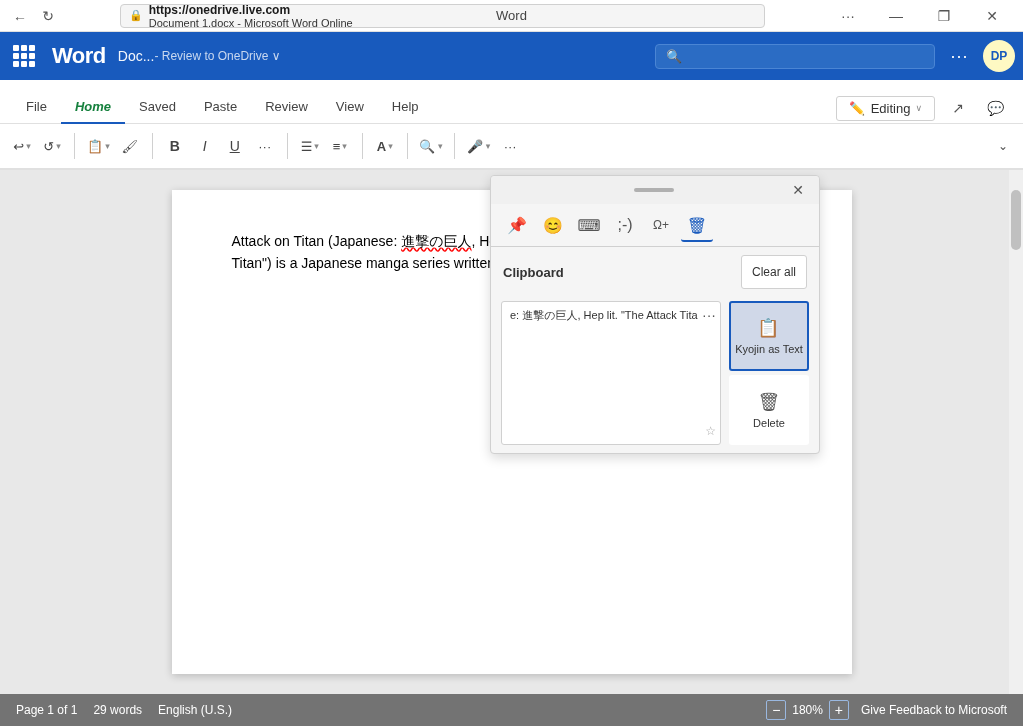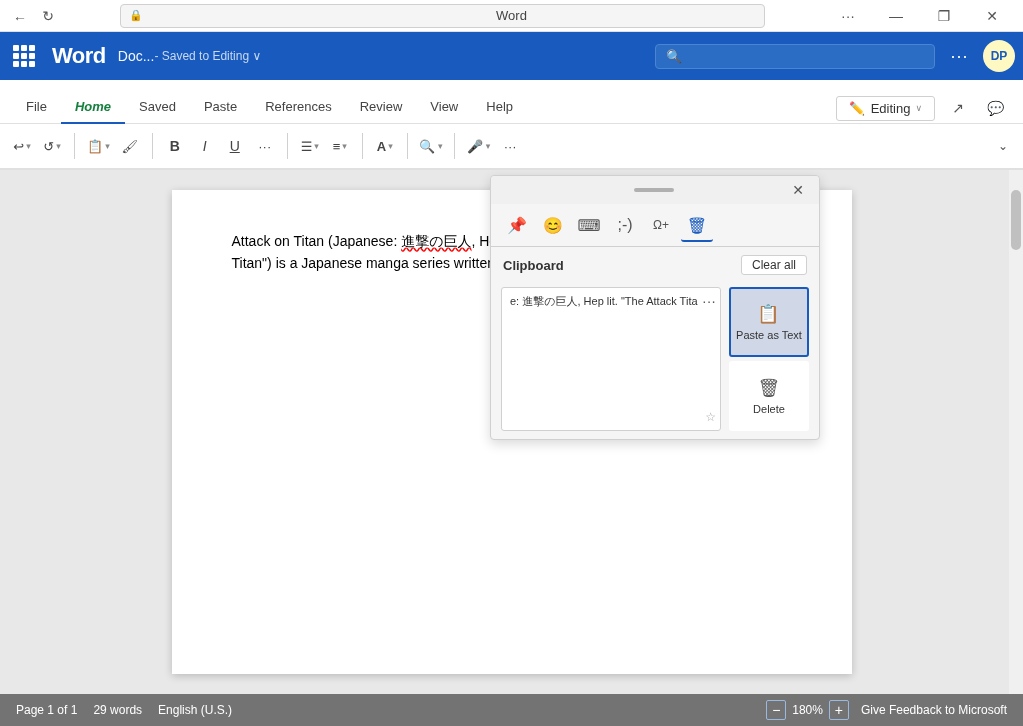--- a/index.html
+++ b/index.html
@@ -248,21 +248,21 @@
       border-radius: 3px; font-size: 16px; color: #555;
       border-bottom: 2px solid transparent;
     }
     .popup-icon-btn.active { border-bottom: 2px solid #185abd; color: #185abd; }
     .popup-header {
       display: flex; align-items: center; justify-content: space-between;
       padding: 8px 12px 4px;
     }
     .popup-title { font-size: 13px; font-weight: 600; color: #333; }
     .clear-all-btn {
-      padding: 2px 10px;
+      padding: 9px 10px;
       background: #fff; border: 1px solid #d0d0d0;
       border-radius: 3px; cursor: pointer;
       font-size: 12px; color: #333;
     }
     .popup-content {
       padding: 8px 10px;
       display: flex;
       gap: 8px;
     }
     .clipboard-item {
@@ -328,20 +328,24 @@
 <div class="title-bar">
   <div class="title-bar-left">
     <div class="title-bar-nav">
       <button class="nav-btn">←</button>
       <button class="nav-btn">↻</button>
     </div>
     <span style="font-size:13px;color:#444;font-weight:500;position:absolute;left:50%;transform:translateX(-50%);">Word</span>
   </div>
   <div class="address-bar" style="flex:1;margin:0 60px 0 60px;">
     <span style="font-size:11px;color:#888;">🔒</span>
+    <div>
+      <div class="address-domain">https://onedrive.live.com</div>
+      <div class="address-text">Document 1.docx - Microsoft Word Online</div>
+    </div>
   </div>
   <div class="title-bar-controls">
     <button class="ctrl-btn">···</button>
     <button class="ctrl-btn">—</button>
     <button class="ctrl-btn">❐</button>
     <button class="ctrl-btn close">✕</button>
   </div>
 </div>
 
 <div class="app-header">
@@ -354,35 +358,34 @@
         <div class="waffle-dot"></div>
         <div class="waffle-dot"></div>
       <div class="waffle-dot"></div>
         <div class="waffle-dot"></div>
         <div class="waffle-dot"></div>
     </div>
   </div>
   <div class="app-logo">Word</div>
   <div style="display:flex;align-items:center;">
     <span class="doc-name">Doc...</span>
-    <span class="saved-badge">- Saved to Editing ∨</span>
+    <span class="saved-badge">- Review to OneDrive ∨</span>
   </div>
   <div class="search-bar">
     <span class="search-icon">🔍</span>
   </div>
   <button class="header-more">···</button>
   <div class="avatar">DP</div>
 </div>
 
 <div class="ribbon-tabs">
   <div class="ribbon-tab">File</div>
   <div class="ribbon-tab active">Home</div>
   <div class="ribbon-tab">Saved</div>
   <div class="ribbon-tab">Paste</div>
-  <div class="ribbon-tab">References</div>
   <div class="ribbon-tab">Review</div>
   <div class="ribbon-tab">View</div>
   <div class="ribbon-tab">Help</div>
   <div class="ribbon-tab-right">
     <button class="editing-btn">
       <span>✏️</span>
       <span>Editing</span>
       <span class="chevron">∨</span>
     </button>
     <button class="share-btn">
@@ -489,21 +492,21 @@
     </div>
     <div class="popup-content">
       <div class="clipboard-item">
         <span>e: 進撃の巨人, Hep lit. "The Attack Tita</span>
         <span class="clipboard-item-menu">···</span>
         <span class="clipboard-item-star">☆</span>
       </div>
       <div class="clipboard-actions">
         <button class="clipboard-action-btn">
           <span class="action-icon">📋</span>
-          <span>Paste as Text</span>
+          <span>Kyojin as Text</span>
         </button>
         <button class="delete-action-btn">
           <span class="action-icon">🗑</span>
           <span>Delete</span>
         </button>
       </div>
     </div>
   </div>
 </div>
 

